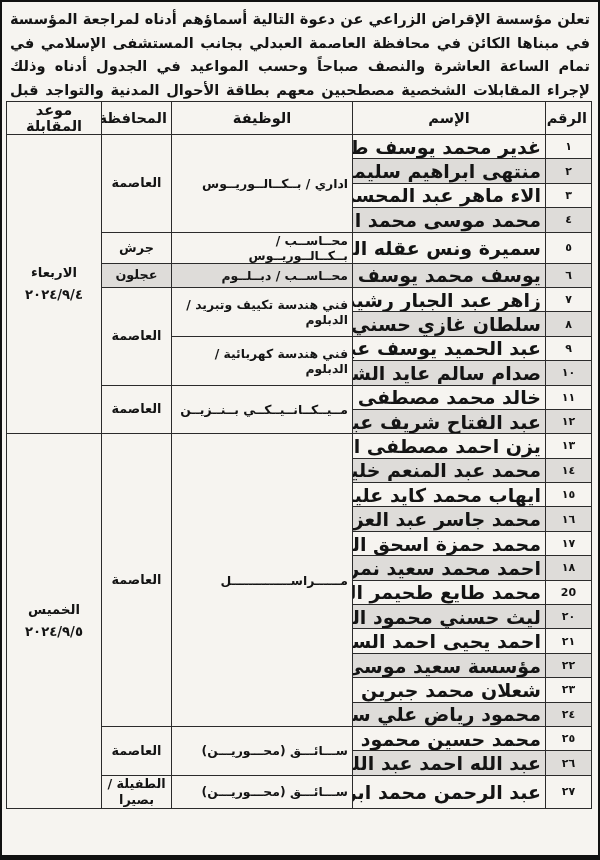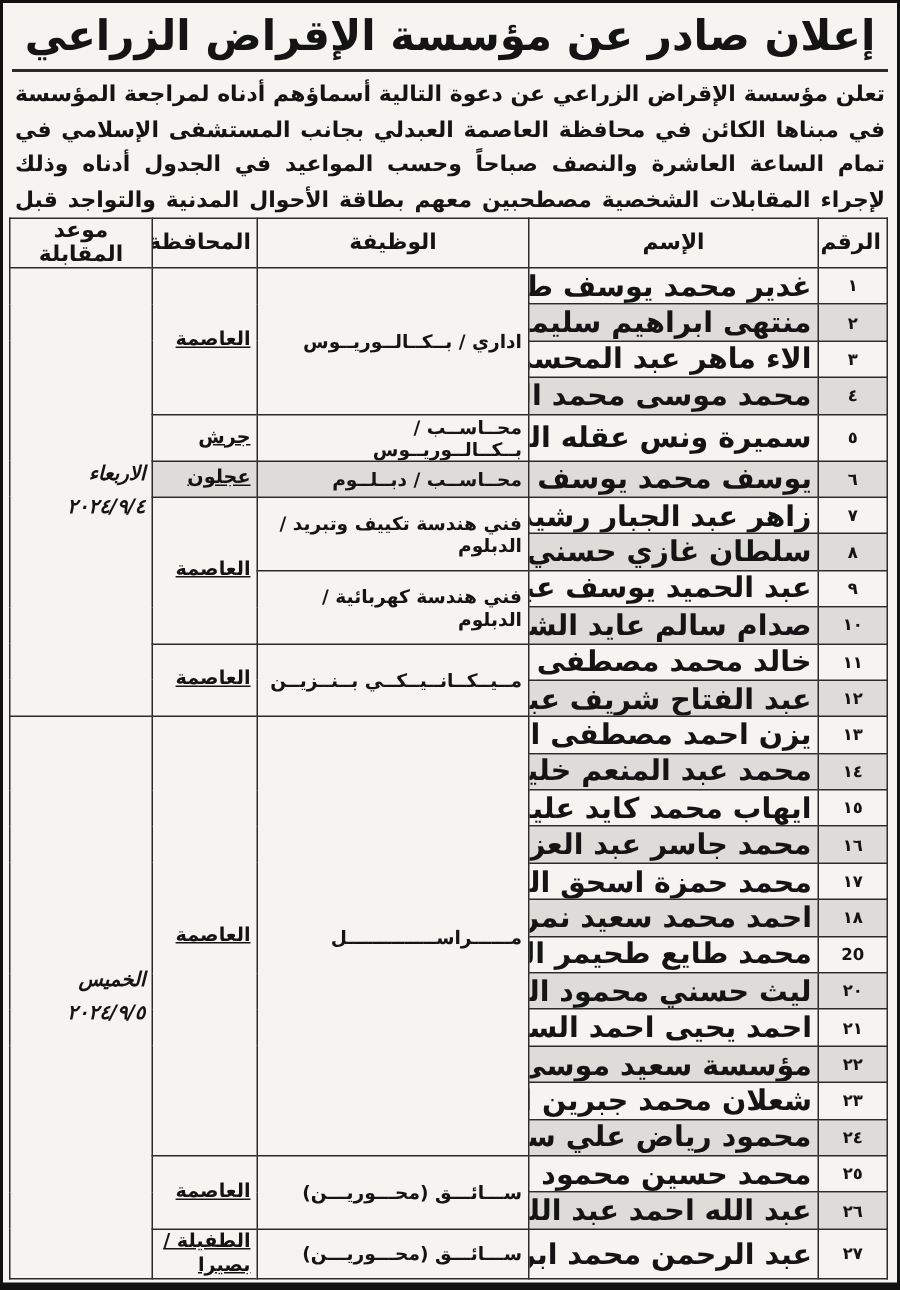--- a/index.html
+++ b/index.html
@@ -56,30 +56,29 @@
     height:27px;font-size:14.5px;
     background:var(--paper);
   }
   table.grid tbody td{height:24.4px;}
   td.c-no{font-size:11px;text-align:center;padding:0;}
   td.c-name{
     font-size:19px;text-align:justify;text-align-last:justify;
     padding:0 7px;white-space:nowrap;
   }
   td.c-job{font-size:12.4px;}
-  td.c-gov{font-size:12.8px;text-align:right;line-height:16px;text-decoration:underline;}
-  td.c-date{font-size:13.2px;line-height:22px;background:var(--paper);font-style:italic;}
+  td.c-gov{font-size:12.8px;text-align:center;line-height:16px;}
+  td.c-date{font-size:13.2px;text-align:center;line-height:22px;background:var(--paper);}
   td.shaded{background:var(--row-alt);}
   .day-line{display:block;}
 </style>
 </head>
 <body>
 
 <div class="page">
-  <div class="title">إعلان صادر عن مؤسسة الإقراض الزراعي</div>
   <div class="intro">تعلن مؤسسة الإقراض الزراعي عن دعوة التالية أسماؤهم أدناه لمراجعة المؤسسة في مبناها الكائن في محافظة العاصمة العبدلي بجانب المستشفى الإسلامي في تمام الساعة العاشرة والنصف صباحاً وحسب المواعيد في الجدول أدناه وذلك لإجراء المقابلات الشخصية مصطحبين معهم بطاقة الأحوال المدنية والتواجد قبل الموعد المقرر للمقابلة بنصف ساعة، وكل من يتخلف عن الحضور يعتبر مستنكفاً.</div>
 
   <table class="grid">
     <colgroup>
       <col style="width:46px">
       <col style="width:193px">
       <col style="width:181px">
       <col style="width:70px">
       <col style="width:95px">
     </colgroup>

